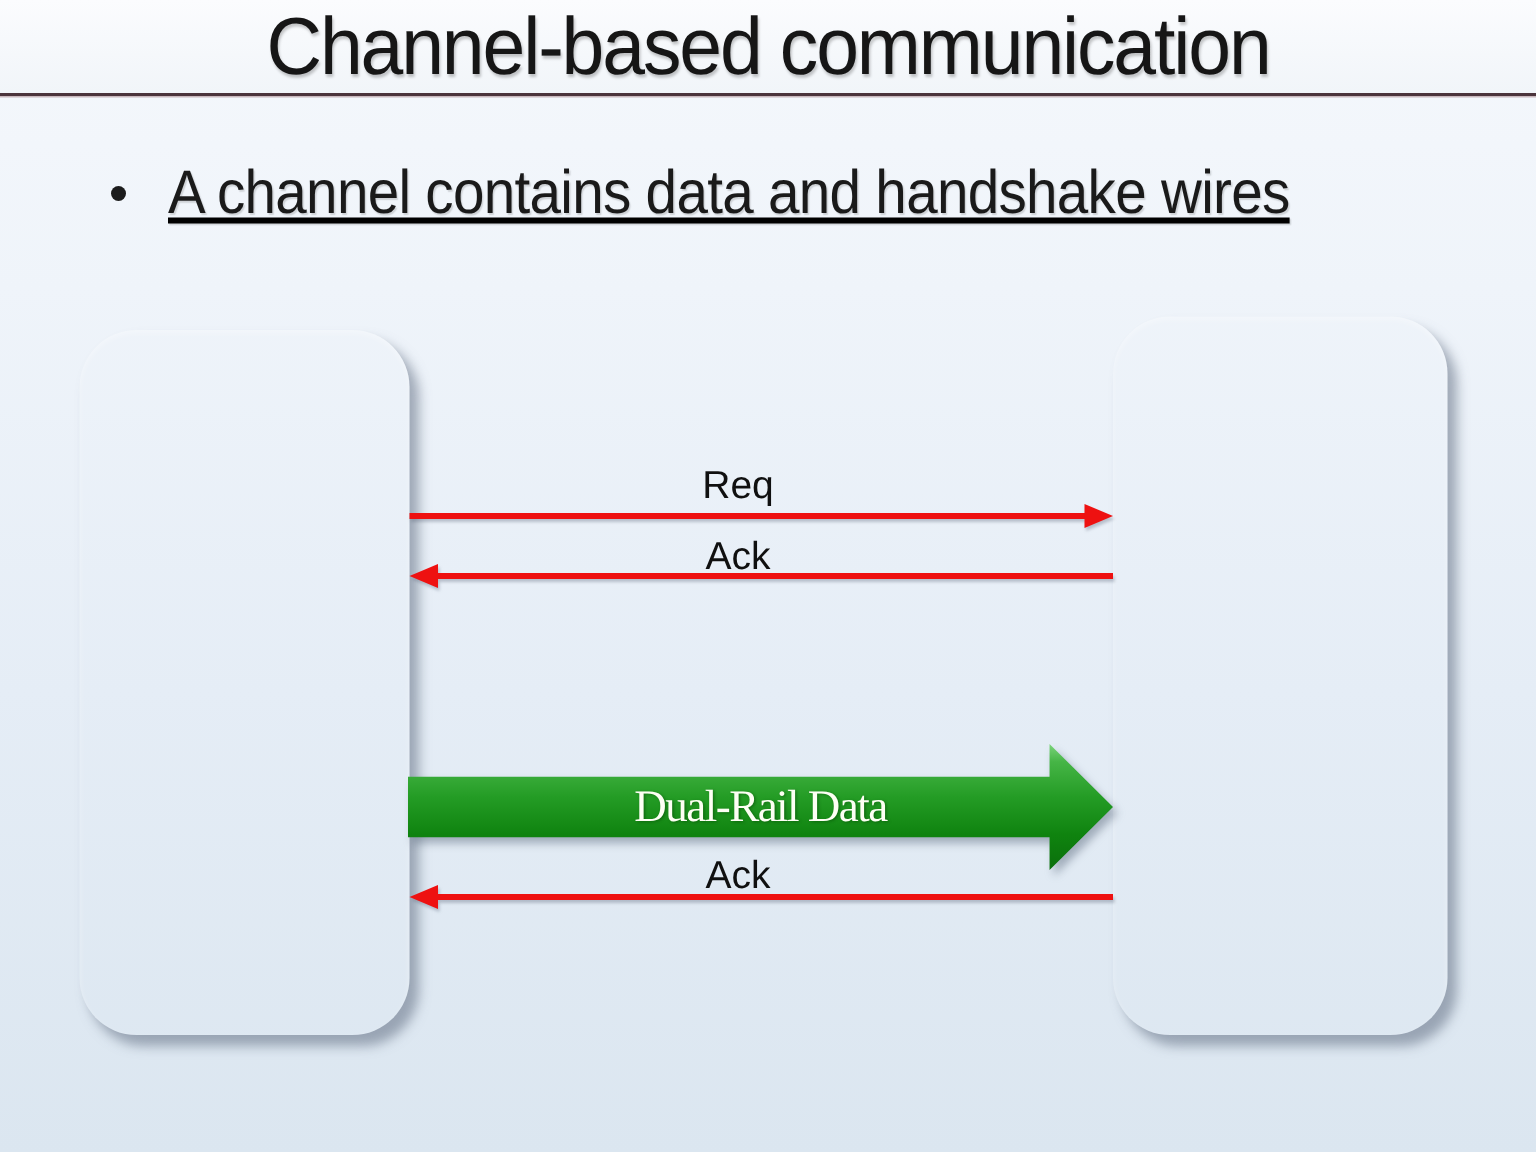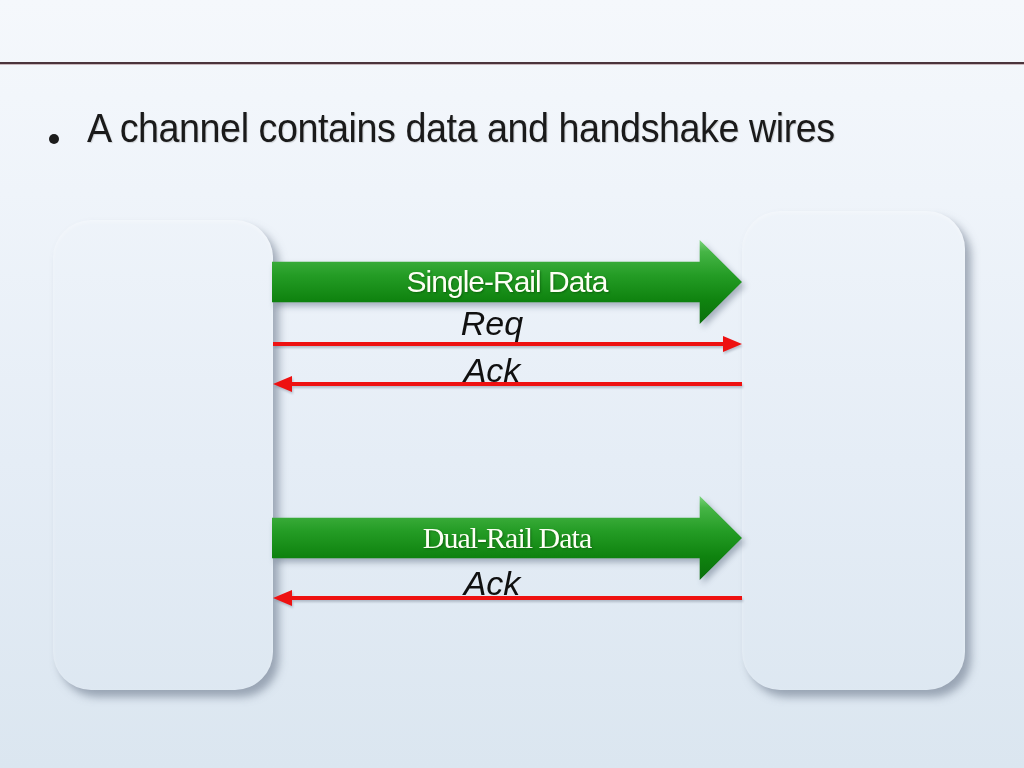--- a/index.html
+++ b/index.html
@@ -10,21 +10,21 @@
   
   .title-bar{position:absolute;top:0;left:0;width:100%;height:62px;
              background:linear-gradient(180deg,#fbfcfe 0%,#f1f5f9 100%);}
   h1.slide-title{margin:0;text-align:center;font-weight:400;font-size:54px;line-height:62px;
        color:#161616;letter-spacing:-1.5px;transform:scaleX(0.95);transform-origin:50% 0;
        text-shadow:1px 2px 2px rgba(0,0,0,0.22);white-space:nowrap;}
   .title-rule{position:absolute;top:62px;left:0;right:0;height:2px;background:#4b343c;
               box-shadow:0 1px 0 #c9b8bd;}
 
   
-  .bullet-row{position:absolute;top:104px;left:49px;display:flex;align-items:center;}
+  .bullet-row{position:absolute;top:104px;left:74px;display:flex;align-items:flex-start;text-decoration:underline;}
   .bullet-dot{width:10px;height:10px;border-radius:50%;background:#1c1c1c;margin-top:20px;flex:none;}
   .bullet-text{margin-left:28px;font-size:41px;line-height:49px;color:#1a1a1a;white-space:nowrap;
                transform:scaleX(0.92);transform-origin:0 0;letter-spacing:-0.5px;
                text-shadow:1px 1px 1px rgba(0,0,0,0.15);}
 
   
   .block{position:absolute;border-radius:38px;z-index:2;
          background:linear-gradient(180deg,#82a9d8 0%,#higher 0%,#5f8fc7 5%,#4f81bd 16%,#4d7eb9 55%,#4777b1 85%,#4170a9 100%);
          box-shadow:6px 7px 8px rgba(96,110,130,0.55), inset 0 2px 4px rgba(255,255,255,0.35);}
   .block-left{left:53px;top:220px;width:220px;height:470px;}
@@ -49,51 +49,50 @@
   .wire.dir-right .line{right:17px;}
   .wire.dir-left  .line{left:17px;}
   .head{position:absolute;width:0;height:0;top:0;
         border-top:8px solid transparent;border-bottom:8px solid transparent;}
   .head-right{right:0;border-left:19px solid #ee1111;}
   .head-left{left:0;border-right:19px solid #ee1111;}
   .wire-req{top:336px;}
   .wire-ack1{top:376px;}
   .wire-ack2{top:590px;}
 
-  .wire-label{position:absolute;left:272px;width:440px;text-align:center;font-size:34px;
-              line-height:27px;color:#101010;z-index:3;font-style:italic;}
+  .wire-label{position:absolute;left:272px;width:440px;text-align:center;font-size:26px;
+              line-height:27px;color:#101010;z-index:3;}
   .lbl-req{top:310px;}
   .lbl-ack1{top:357px;}
   .lbl-ack2{top:570px;}
 
   
   .footer{position:absolute;left:0;right:0;top:736px;height:24px;font-size:17px;color:#8e9ba8;}
   .footer .f-left{position:absolute;left:40px;}
   .footer .f-center{position:absolute;left:0;right:0;text-align:center;}
   .footer .f-right{position:absolute;right:26px;}
 </style>
 </head>
 <body>
 
 <div class="slide">
 
+  <div class="title-bar">
+    <h1 class="slide-title">Channel-based communication</h1>
+  </div>
   <div class="title-rule"></div>
 
   <div class="bullet-row">
     <span class="bullet-dot"></span>
     <span class="bullet-text">A channel contains data and handshake wires</span>
   </div>
 
   <div class="block block-left"></div>
   <div class="block block-right"></div>
 
-  <div class="bus-wrap bus-single">
-    <div class="bus-shape"></div>
-    <div class="bus-label">Single-Rail Data</div>
-  </div>
 
   <div class="wire-label lbl-req">Req</div>
   <div class="wire dir-right wire-req">
     <div class="line"></div>
     <div class="head head-right"></div>
   </div>
 
   <div class="wire-label lbl-ack1">Ack</div>
   <div class="wire dir-left wire-ack1">
     <div class="line"></div>

